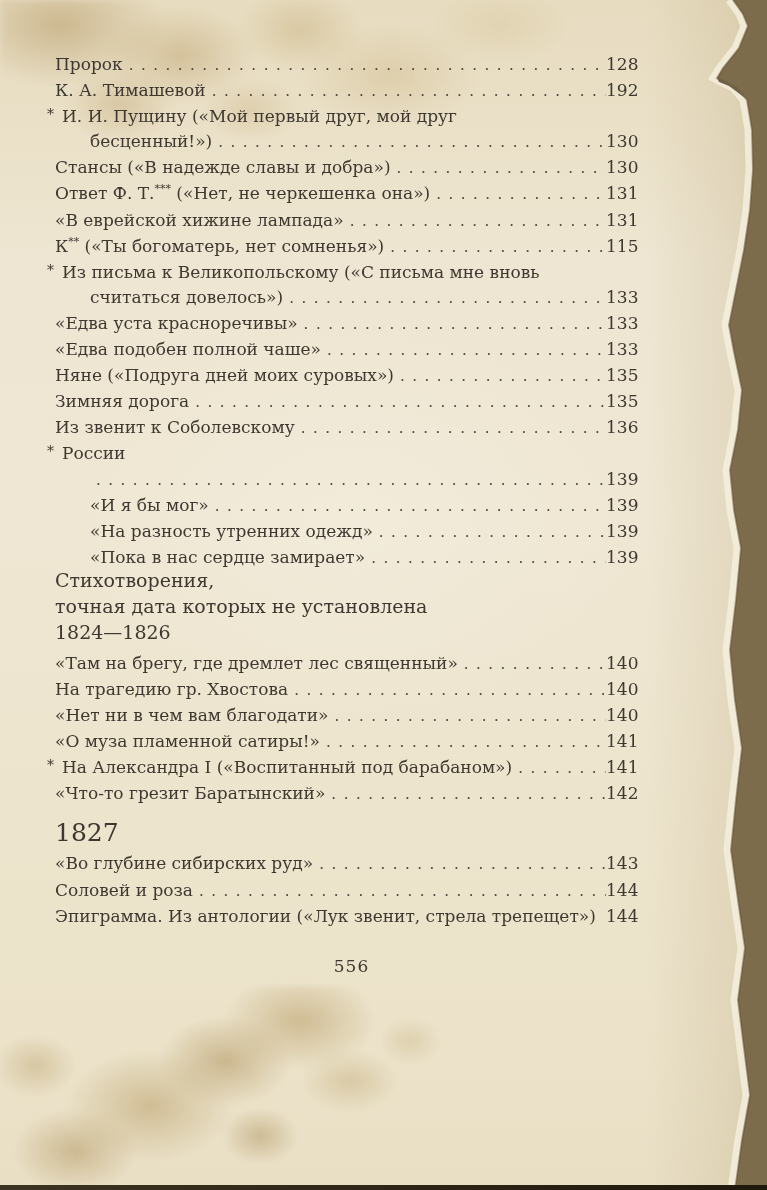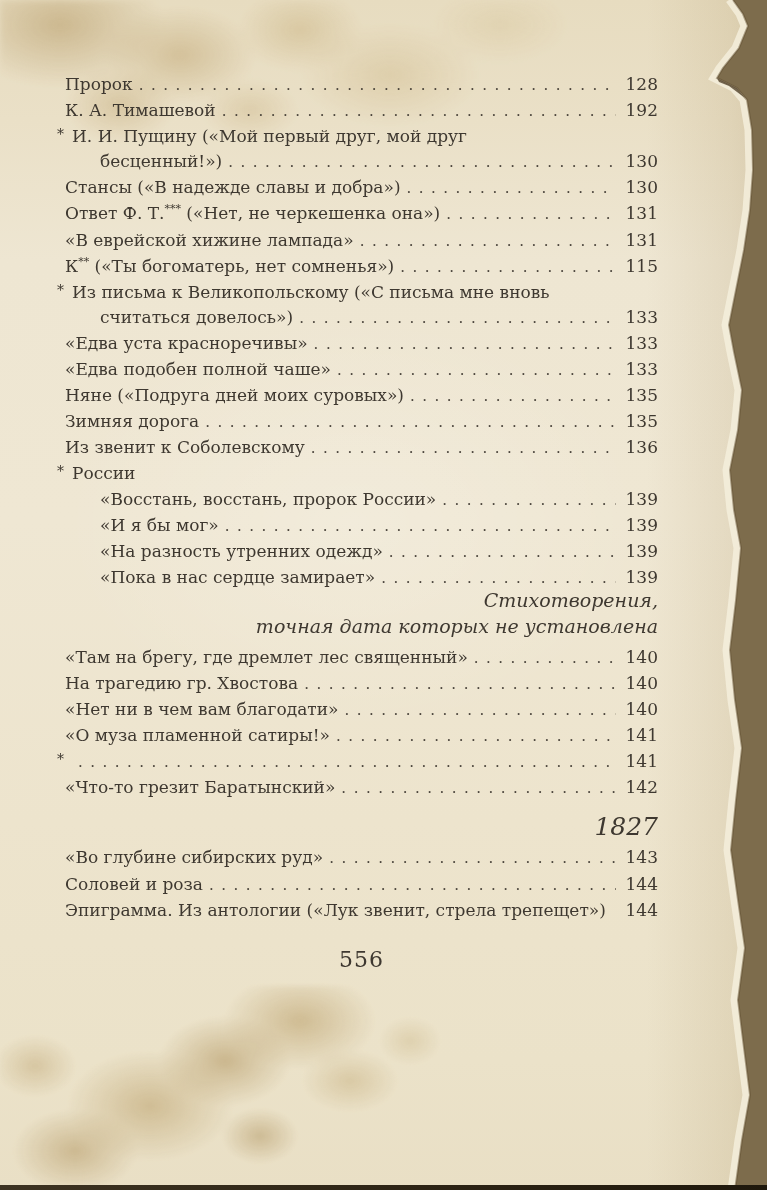--- a/index.html
+++ b/index.html
@@ -47,43 +47,43 @@
   }
   
   svg.torn{position:absolute;top:0;right:0;}
   
   .bottombar{
     position:absolute;left:0;bottom:0;width:100%;height:5px;
     background:linear-gradient(90deg,#3d3322 0%,#2d2415 55%,#1f180c 100%);
   }
   
   .content{
-    position:absolute;left:65px;top:0;width:593px;padding-top:72px;
+    position:absolute;left:55px;top:0;width:593px;padding-top:52px;
     color:var(--ink,#3e3830);
   }
   .trow{display:flex;align-items:baseline;line-height:25.1px;white-space:nowrap;font-size:17px;}
   .trow.ind{padding-left:35px;}
   .ttl{flex:0 0 auto;}
   .ttl sup{font-size:11px;line-height:0;}
   .star{
     flex:none;width:15px;margin-left:-8px;align-self:flex-start;
     font-size:14px;line-height:1;padding-top:3px;
   }
   .leader{
     flex:1 1 auto;min-width:0;overflow:hidden;white-space:nowrap;
     font-size:15px;letter-spacing:7.5px;padding-left:6px;opacity:.92;
   }
   .leader.empty{letter-spacing:0;}
-  .pg{flex:none;width:42px;text-align:right;font-size:17px;}
-  .toc-heading{text-align:right;font-style:italic;}
+  .pg{flex:none;width:42px;font-size:17px;}
+  .toc-heading{text-align:left;}
   .toc-heading.h-main{margin:-4px 0 6px 0;}
   .toc-heading.h-main .hline{font-size:19px;line-height:26px;}
   .toc-heading.h-year{margin:13px 0 5px 0;}
   .toc-heading.h-year .hline{font-size:25px;line-height:26px;}
-  .folio{margin-top:24px;text-align:center;font-size:22px;letter-spacing:1px;line-height:26px;}
+  .folio{margin-top:24px;text-align:center;font-size:17px;letter-spacing:1px;line-height:26px;}
 </style>
 </head>
 <body style="--ink: #3e3830; background: rgb(125, 108, 76);">
 
 <div class="scene">
 
   <div class="paper"></div>
   <div class="edge-shade"></div>
 
   <div class="engraving top"></div>
@@ -162,21 +162,20 @@
         <div class="trow">
           <span class="ttl">Из звенит к Соболевскому</span>
           <span class="leader">................................................................................</span>
           <span class="pg">136</span>
         </div>
         <div class="trow">
           <span class="star">*</span>
           <span class="ttl">России</span>
         </div>
         <div class="trow ind">
-          <span class="ttl">«Восстань, восстань, пророк России»</span>
           <span class="leader">................................................................................</span>
           <span class="pg">139</span>
         </div>
         <div class="trow ind">
           <span class="ttl">«И я бы мог»</span>
           <span class="leader">................................................................................</span>
           <span class="pg">139</span>
         </div>
         <div class="trow ind">
           <span class="ttl">«На разность утренних одежд»</span>
@@ -184,20 +183,21 @@
           <span class="pg">139</span>
         </div>
         <div class="trow ind">
           <span class="ttl">«Пока в нас сердце замирает»</span>
           <span class="leader">................................................................................</span>
           <span class="pg">139</span>
         </div>
         <div class="toc-heading h-main">
           <div class="hline">Стихотворения,</div>
           <div class="hline">точная дата которых не установлена</div>
+          <div class="hline">1824—1826</div>
         </div>
         <div class="trow">
           <span class="ttl">«Там на брегу, где дремлет лес священный»</span>
           <span class="leader">................................................................................</span>
           <span class="pg">140</span>
         </div>
         <div class="trow">
           <span class="ttl">На трагедию гр. Хвостова</span>
           <span class="leader">................................................................................</span>
           <span class="pg">140</span>
@@ -207,20 +207,21 @@
           <span class="leader">................................................................................</span>
           <span class="pg">140</span>
         </div>
         <div class="trow">
           <span class="ttl">«О муза пламенной сатиры!»</span>
           <span class="leader">................................................................................</span>
           <span class="pg">141</span>
         </div>
         <div class="trow">
           <span class="star">*</span>
+          <span class="ttl">На Александра I («Воспитанный под барабаном»)</span>
           <span class="leader">................................................................................</span>
           <span class="pg">141</span>
         </div>
         <div class="trow">
           <span class="ttl">«Что-то грезит Баратынский»</span>
           <span class="leader">................................................................................</span>
           <span class="pg">142</span>
         </div>
         <div class="toc-heading h-year">
           <div class="hline">1827</div>

